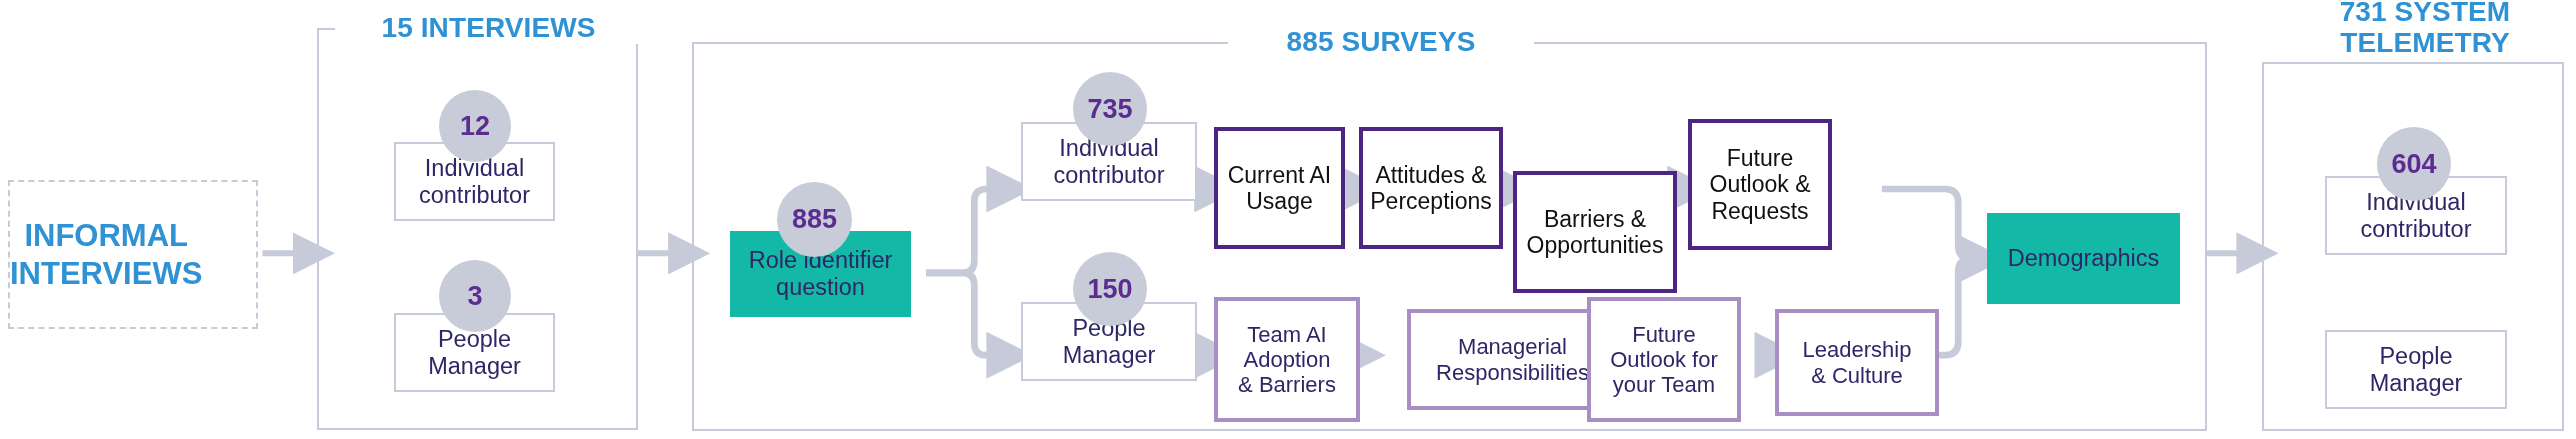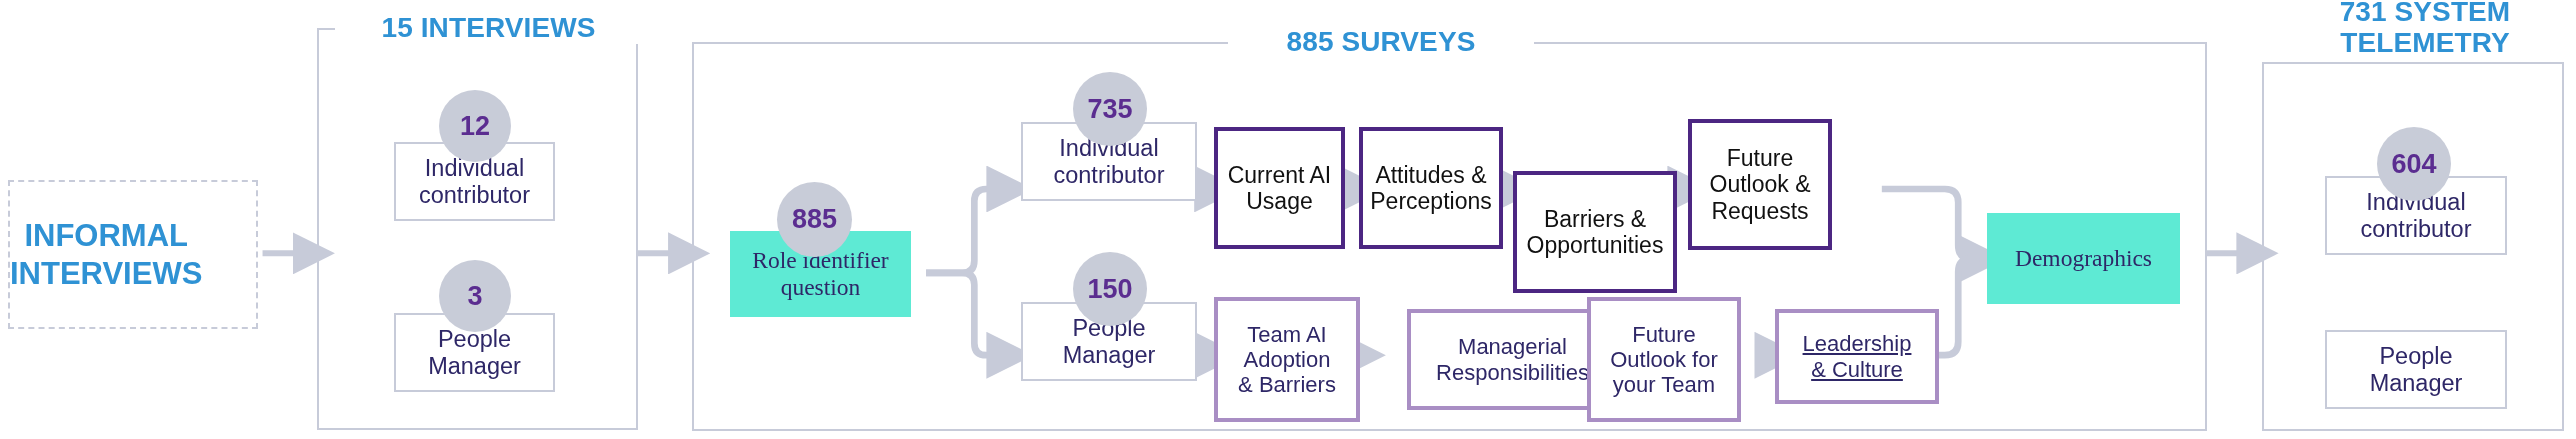--- a/index.html
+++ b/index.html
@@ -54,23 +54,22 @@
     text-align:center;
     line-height:1.14;
     background:#ffffff;
   }
   .node.grey{
     border:2.7px solid #c7cbd9;
     color:#2e2767;
   }
   .node.fill{
     border:none;
-    background:#5eead4;
+    background:#14b8a6;
     color:#2e2767;
-    font-family:Liberation Serif, serif;
   }
   .node.outline-dark{
     border:4px solid #4c2682;
     color:#111111;
   }
   .node.outline-light{
     border:4px solid #a98ec4;
     color:#2e2767;
   }
   
@@ -215,21 +214,21 @@
       <div>Responsibilities</div>
     </div>
   </div>
   <div class="node outline-light" style="left:1587px; top:297px; width:154px; height:125px; font-size:22px;">
     <div>
       <div>Future</div>
       <div>Outlook for</div>
       <div>your Team</div>
     </div>
   </div>
-  <div class="node outline-light" style="left:1775px; top:309px; width:164px; height:95px; font-size:22px;text-decoration:underline;">
+  <div class="node outline-light" style="left:1775px; top:309px; width:164px; height:107px; font-size:22px;">
     <div>
       <div>Leadership</div>
       <div>&amp; Culture</div>
     </div>
   </div>
 
   <div class="node fill" style="left:1987px; top:213px; width:193px; height:91px; font-size:23.5px;">
     <div>Demographics</div>
   </div>
 

